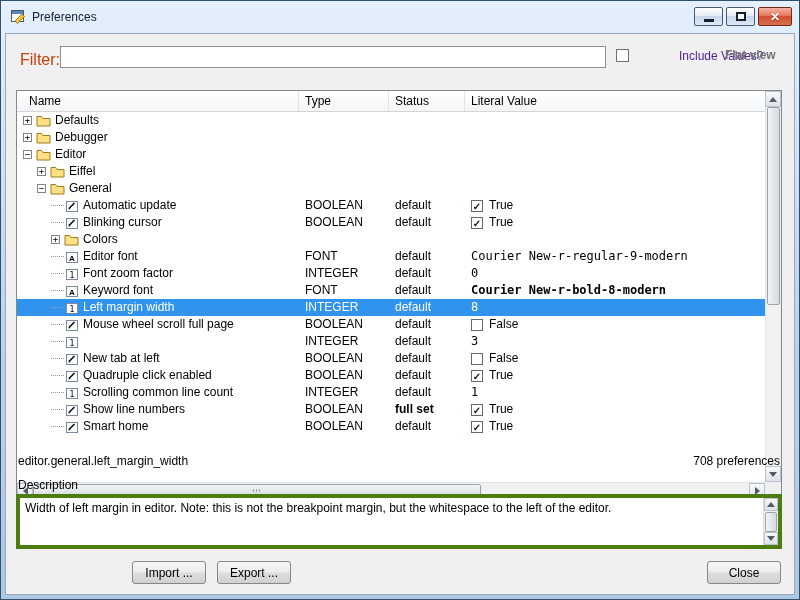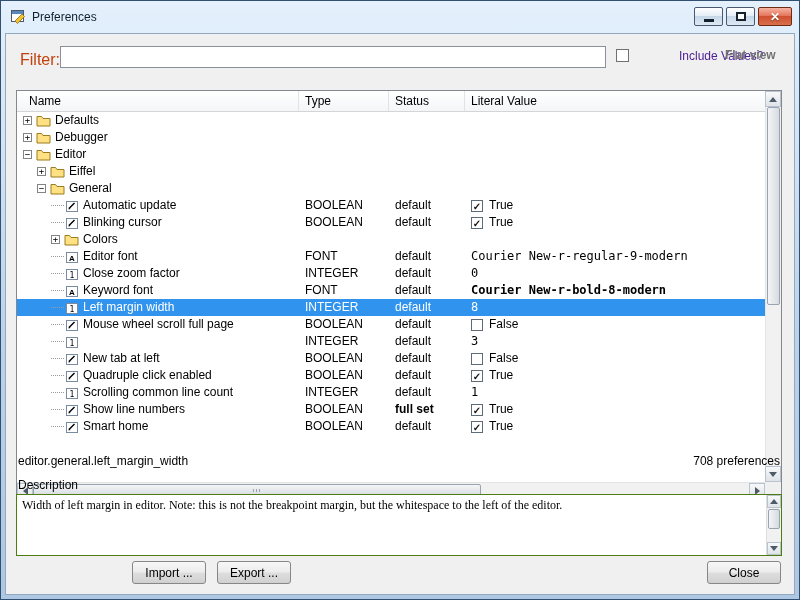--- a/index.html
+++ b/index.html
@@ -60,21 +60,21 @@
   .vthumb{position:absolute;left:1px;right:1px;top:16px;height:198px;background:linear-gradient(90deg,#f4f5f6,#d6dbe1);border:1px solid #98a4b2;border-radius:2px;}
   .hthumb{position:absolute;top:1px;bottom:1px;left:16px;width:448px;background:linear-gradient(#f4f5f6,#d6dbe1);border:1px solid #98a4b2;border-radius:2px;}
   .hthumb::after{content:"";position:absolute;left:50%;top:4px;bottom:4px;width:9px;margin-left:-4px;background:repeating-linear-gradient(90deg,#98a4b2 0 1px,transparent 1px 3px);}
   .corner{position:absolute;right:0;bottom:0;width:16px;height:16px;background:#f0f0f0;}
 
   .statusline{position:absolute;left:12px;right:14px;top:420px;height:16px;font-size:12px;color:#000;}
   .statusline .path{float:left;}
   .statusline .count{float:right;}
 
   .desc-label{position:absolute;left:12px;top:444px;font-size:12px;color:#000;}
-  .desc-box{position:absolute;left:10px;top:460px;width:766px;height:62px;border:1px solid #4d7c0f;background:#fff;font-family:Liberation Serif, serif;}
+  .desc-box{position:absolute;left:10px;top:460px;width:766px;height:55px;border:4px solid #4d7c0f;background:#fff;}
   .desc-text{position:absolute;left:5px;top:3px;right:22px;font-size:12px;line-height:15px;color:#000;}
   .mini{position:absolute;right:0;top:0;bottom:0;width:15px;background:#f1f1f1;border-left:1px solid #dedede;}
   .mbtn{position:absolute;left:0;right:0;height:13px;background:linear-gradient(#f7f8f9,#dfe3e8);border:1px solid #b9c3cf;display:flex;align-items:center;justify-content:center;}
   .mb-up{top:0;}
   .mb-dn{bottom:0;}
   .mthumb{position:absolute;left:1px;right:1px;top:14px;height:20px;background:linear-gradient(90deg,#f4f5f6,#d6dbe1);border:1px solid #98a4b2;border-radius:2px;}
 
   .btn{position:absolute;top:527px;height:23px;border:1px solid #878787;border-radius:3px;background:linear-gradient(#f7f7f7,#ececec 48%,#dedede 52%,#d0d0d0);font:12px "Liberation Sans",sans-serif;color:#000;}
   #btn-restore{left:4px;width:112px;}
   #btn-import{left:126px;width:74px;}
@@ -273,21 +273,21 @@
           <div class="trow">
             <div class="c name">
               <span class="ind" style="width: 34px;"></span>
               <div class="stub"></div>
               <div class="ric">
                 <svg width="12" height="12">
                   <rect x="0.5" y="1.5" width="11" height="10" fill="#fff" stroke="#7a8aa0"></rect>
                   <text x="6" y="9.5" font-size="8" text-anchor="middle" fill="#000" font-family="monospace">1</text>
                 </svg>
               </div>
-              <span class="lbl">Close zoom factor</span>
+              <span class="lbl">Font zoom factor</span>
             </div>
             <div class="c type">INTEGER</div>
             <div class="c status">default</div>
             <div class="c val">
               <span class="mono">0</span>
             </div>
           </div>
           <div class="trow">
             <div class="c name">
               <span class="ind" style="width: 34px;"></span>

